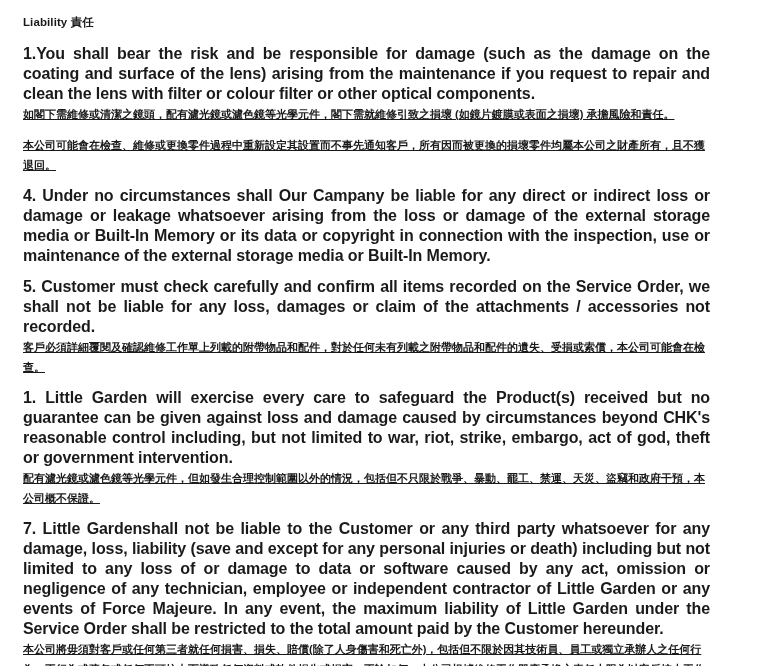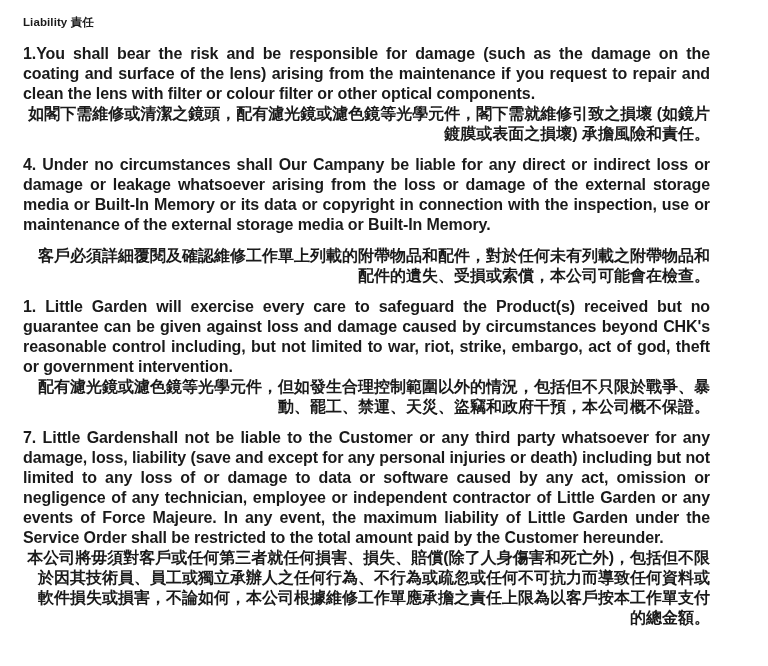--- a/index.html
+++ b/index.html
@@ -26,46 +26,49 @@
     letter-spacing: 0.1px;
   }
   .clause { margin-bottom: 11px; }
   .clause-en {
     font-size: 16px;
     line-height: 20px;
     text-align: justify;
     letter-spacing: -0.1px;
   }
   .clause-zh {
-    font-size: 16px;
+    font-size: 11px;
     line-height: 20px;
-    text-align: right;
+    text-align: left;
+    text-decoration: underline;
   }
 </style>
 </head>
 <body>
 
 <div class="page">
 
   <div class="doc-title">Liability 責任</div>
 
   <div class="clause">
     <p class="clause-en">1.You shall bear the risk and be responsible for damage (such as the damage on the coating and surface of the lens) arising from the maintenance if you request to repair and clean the lens with filter or colour filter or other optical components.</p>
     <p class="clause-zh">如閣下需維修或清潔之鏡頭，配有濾光鏡或濾色鏡等光學元件，閣下需就維修引致之損壞 (如鏡片鍍膜或表面之損壞) 承擔風險和責任。</p>
   </div>
 
   <div class="clause">
+    <p class="clause-zh">本公司可能會在檢查、維修或更換零件過程中重新設定其設置而不事先通知客戶，所有因而被更換的損壞零件均屬本公司之財產所有，且不獲退回。</p>
   </div>
 
 
   <div class="clause">
     <p class="clause-en">4. Under no circumstances shall Our Campany be liable for any direct or indirect loss or damage or leakage whatsoever arising from the loss or damage of the external storage media or Built-In Memory or its data or copyright in connection with the inspection, use or maintenance of the external storage media or Built-In Memory.</p>
   </div>
 
   <div class="clause">
+    <p class="clause-en">5. Customer must check carefully and confirm all items recorded on the Service Order, we shall not be liable for any loss, damages or claim of the attachments / accessories not recorded.</p>
     <p class="clause-zh">客戶必須詳細覆閱及確認維修工作單上列載的附帶物品和配件，對於任何未有列載之附帶物品和配件的遺失、受損或索償，本公司可能會在檢查。</p>
   </div>
 
   <div class="clause">
     <p class="clause-en">1. Little Garden will exercise every care to safeguard the Product(s) received but no guarantee can be given against loss and damage caused by circumstances beyond CHK's reasonable control including, but not limited to war, riot, strike, embargo, act of god, theft or government intervention.</p>
     <p class="clause-zh">配有濾光鏡或濾色鏡等光學元件，但如發生合理控制範圍以外的情況，包括但不只限於戰爭、暴動、罷工、禁運、天災、盜竊和政府干預，本公司概不保證。</p>
   </div>
 
   <div class="clause">
     <p class="clause-en">7. Little Gardenshall not be liable to the Customer or any third party whatsoever for any damage, loss, liability (save and except for any personal injuries or death) including but not limited to any loss of or damage to data or software caused by any act, omission or negligence of any technician, employee or independent contractor of Little Garden or any events of Force Majeure. In any event, the maximum liability of Little Garden under the Service Order shall be restricted to the total amount paid by the Customer hereunder.</p>

